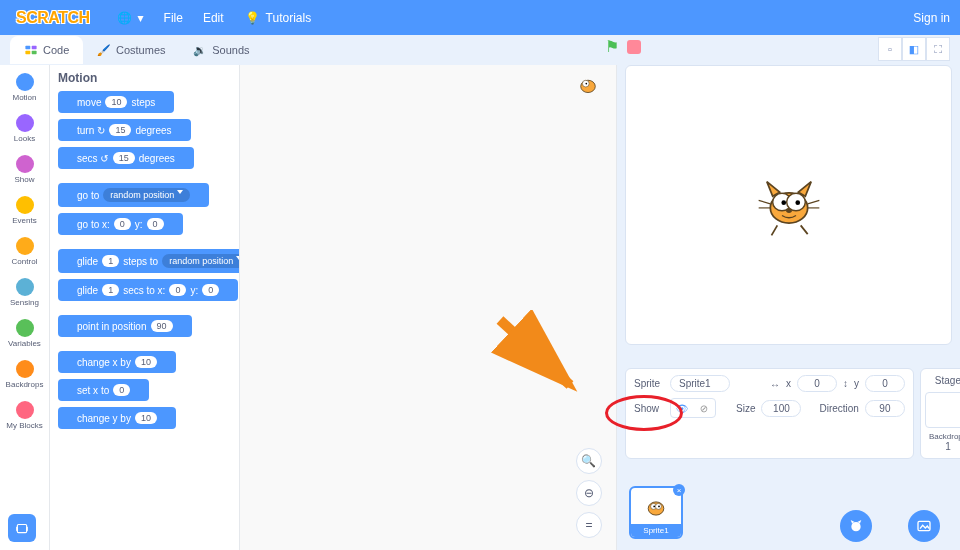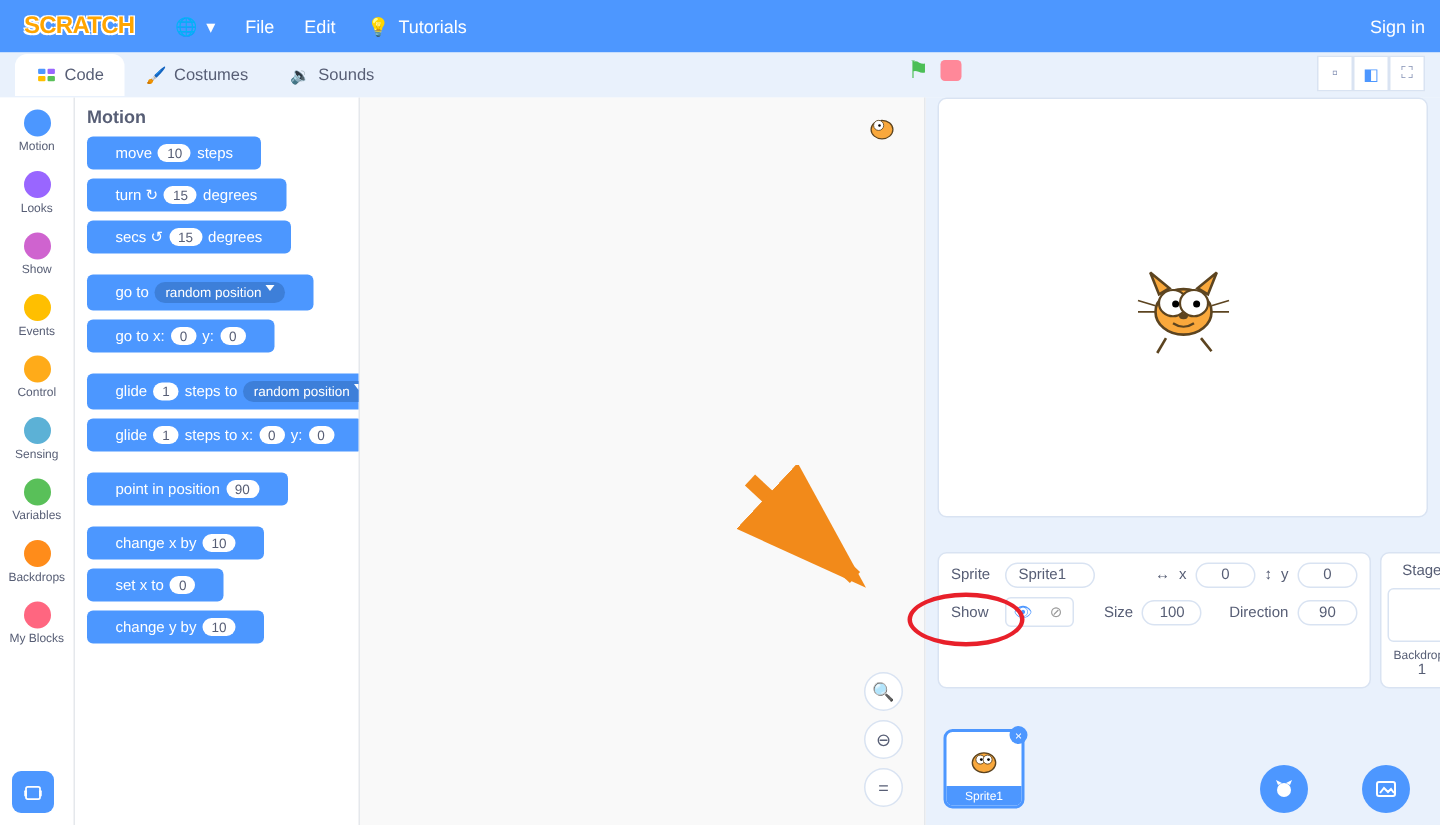--- a/index.html
+++ b/index.html
@@ -217,21 +217,21 @@
       <span>steps to</span>
       <span class="dd">
           <span>random position</span>
           <span class="tri"></span>
         </span>
     </div><br>
 
     <div class="block">
       <span>glide</span>
       <span class="pill">1</span>
-      <span>steps to x:</span>
+      <span>secs to x:</span>
       <span class="pill">0</span>
       <span>y:</span>
       <span class="pill">0</span>
     </div>
     <div class="block-gap"></div>
 
     <div class="block">
       <span>point in position</span>
       <span class="pill">90</span>
     </div><br>

